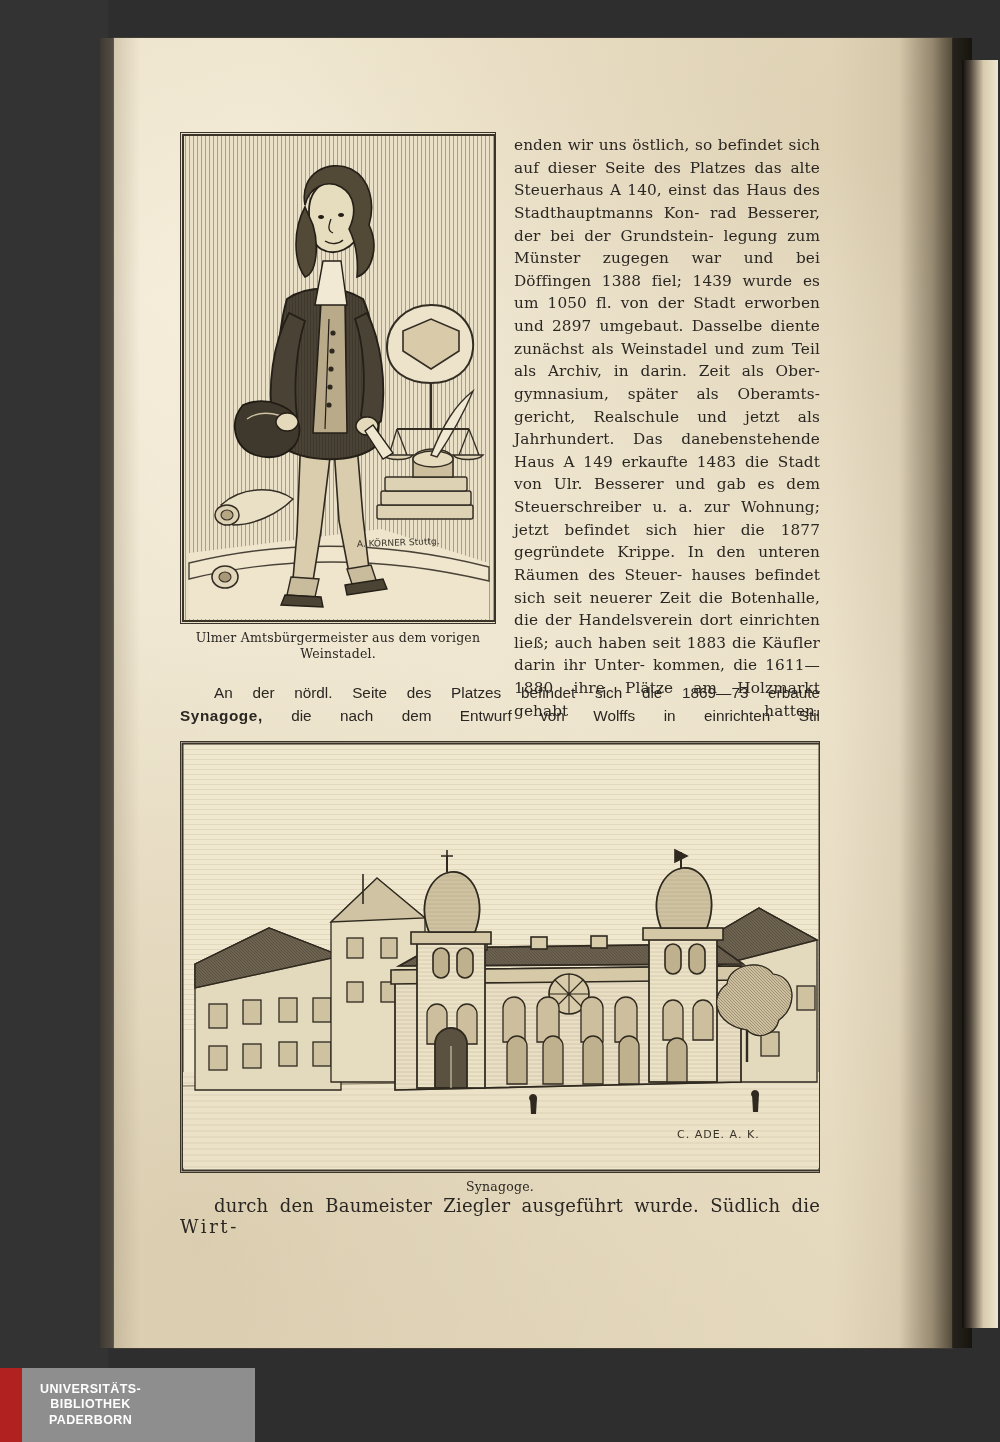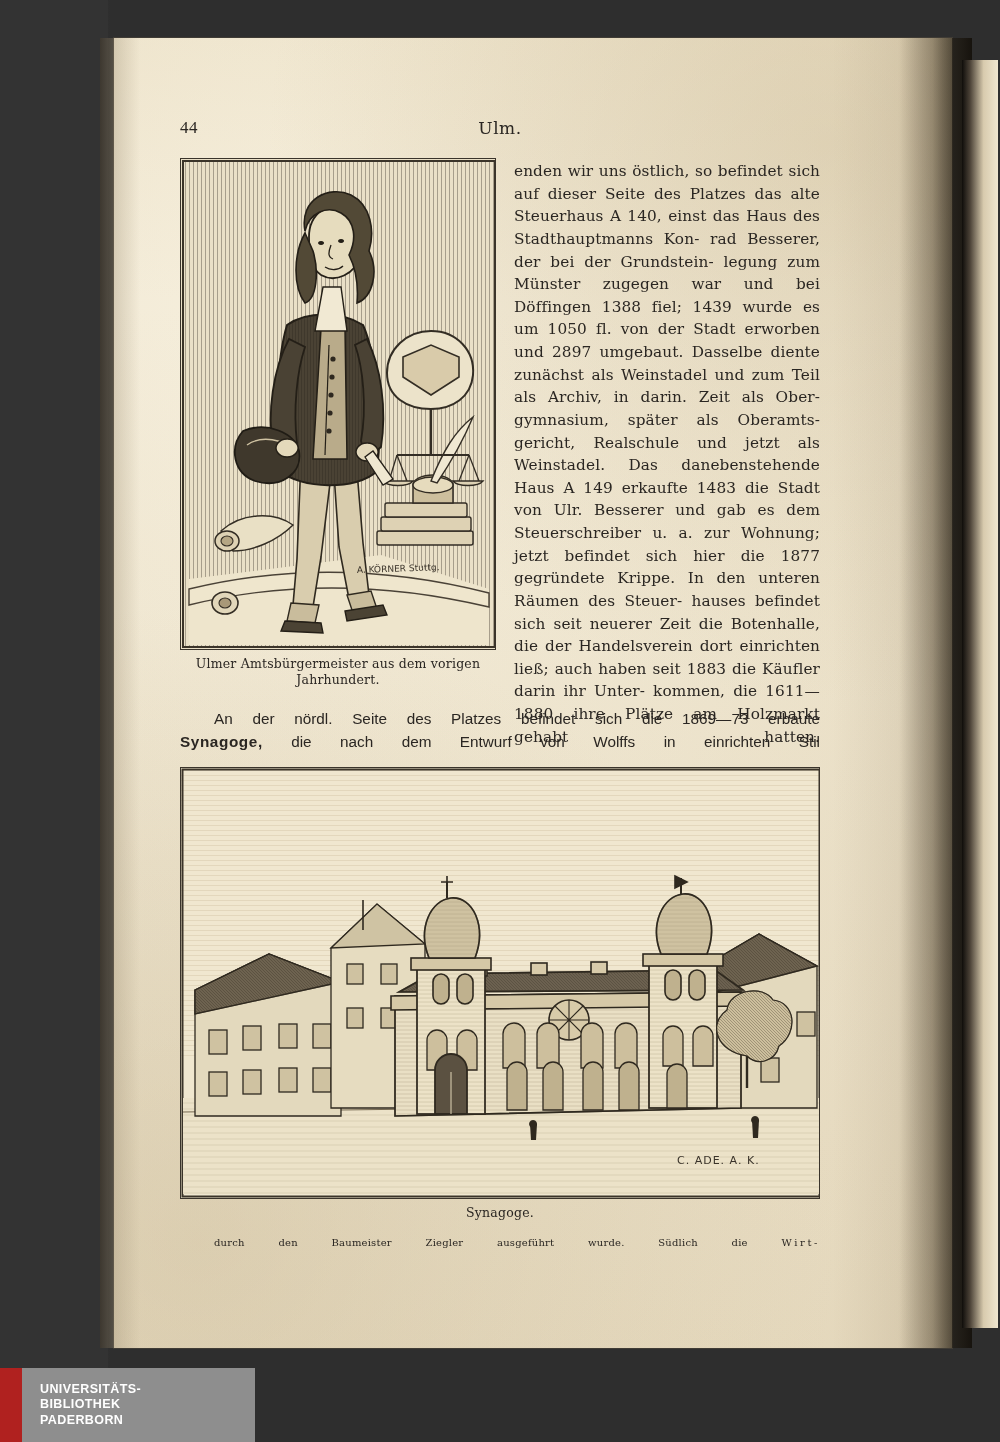--- a/index.html
+++ b/index.html
@@ -194,23 +194,23 @@
 
   #figure-synagogue {
     margin-top: 14px;
   }
   #synagogue-art {
     height: 430px;
     margin-top: 12px;
   }
 
   #bottom-line {
-    margin-top: 16px;
+    margin-top: 0;
     font-family: "DejaVu Serif", serif;
-    font-size: 10px;
+    font-size: 18px;
     text-align: justify;
     text-align-last: justify;
     text-indent: 34px;
     letter-spacing: 0.2px;
   }
   #bottom-line .sp { letter-spacing: 2.6px; }
 
   
   #watermark {
     position: absolute;
@@ -228,20 +228,21 @@
     background: #b0211f;
   }
   #watermark-text {
     margin-left: 18px;
     color: #ffffff;
     font-family: "Liberation Sans", sans-serif;
     font-size: 12.5px;
     line-height: 1.25;
     font-weight: 700;
     letter-spacing: 0.4px;
+    text-align: center;
   }
 
   
   svg { display: block; }
 </style>
 </head>
 <body>
 
 <div id="scan-background">
   <div id="backdrop-gradient"></div>
@@ -256,24 +257,20 @@
   </div>
 
   <div id="page-left-edge"></div>
   <div id="page-right-fold"></div>
 </div>
 
 <div id="facing-page"></div>
 
 <div id="content">
 
-  <div class="running-head">
-    <span class="folio">44</span>
-    <span class="head-title">Ulm.</span>
-  </div>
 
   <div id="top-block">
 
     <div id="figure-portrait">
       <div class="engraving" id="portrait-art">
         <svg viewBox="0 0 316 490" width="316" height="490" aria-hidden="true">
           <defs>
             <pattern id="hatch" width="4" height="4" patternUnits="userSpaceOnUse">
               <path d="M0 0 L0 4" stroke="#4a4237" stroke-width="1.3"></path>
             </pattern>
@@ -360,38 +357,38 @@
           <path d="M124 74 C 112 96, 112 128, 124 144 C 136 140, 138 112, 132 92 Z" fill="#524936" stroke="#241f17" stroke-width="1.6"></path>
 
           <path d="M140 82 a3 2 0 1 0 0.1 0" fill="#241f17"></path>
           <path d="M160 80 a3 2 0 1 0 0.1 0" fill="#241f17"></path>
           <path d="M150 86 C 147 94, 147 98, 152 100" fill="none" stroke="#241f17" stroke-width="1.3"></path>
           <path d="M144 108 C 150 112, 158 111, 162 107" fill="none" stroke="#241f17" stroke-width="1.3"></path>
 
           <text x="176" y="414" font-family="DejaVu Sans, sans-serif" font-size="9" fill="#3a332a" transform="rotate(-2 176 414)">A. KÖRNER Stuttg.</text>
         </svg>
       </div>
-      <div class="fig-caption">Ulmer Amtsbürgermeister aus dem vorigen Jahrhundert.</div>
+      <div class="fig-caption">Ulmer Amtsbürgermeister aus dem vorigen Weinstadel.</div>
     </div>
 
     <div id="column-text">
       <span>enden wir uns östlich, so befindet</span>
       <span>sich auf dieser Seite des Platzes das</span>
       <span>alte Steuerhaus A 140, einst</span>
       <span>das Haus des Stadthauptmanns Kon-</span>
       <span>rad Besserer, der bei der Grundstein-</span>
       <span>legung zum Münster zugegen war und</span>
       <span>bei Döffingen 1388 fiel; 1439 wurde</span>
       <span>es um 1050 fl. von der Stadt erworben</span>
       <span>und 2897 umgebaut. Dasselbe diente</span>
       <span>zunächst als Weinstadel und zum Teil</span>
       <span>als Archiv, in darin. Zeit als Ober-</span>
       <span>gymnasium, später als Oberamts-</span>
       <span>gericht, Realschule und jetzt als</span>
-      <span>Weinstadel. Das danebenstehende</span>
+      <span>Jahrhundert. Das danebenstehende</span>
       <span>Haus A 149 erkaufte 1483 die</span>
       <span>Stadt von Ulr. Besserer und gab</span>
       <span>es dem Steuerschreiber u. a. zur</span>
       <span>Wohnung; jetzt befindet sich hier</span>
       <span>die 1877 gegründete Krippe. In</span>
       <span>den unteren Räumen des Steuer-</span>
       <span>hauses befindet sich seit neuerer Zeit</span>
       <span>die Botenhalle, die der Handelsverein</span>
       <span>dort einrichten ließ; auch haben seit</span>
       <span>1883 die Käufler darin ihr Unter-</span>

